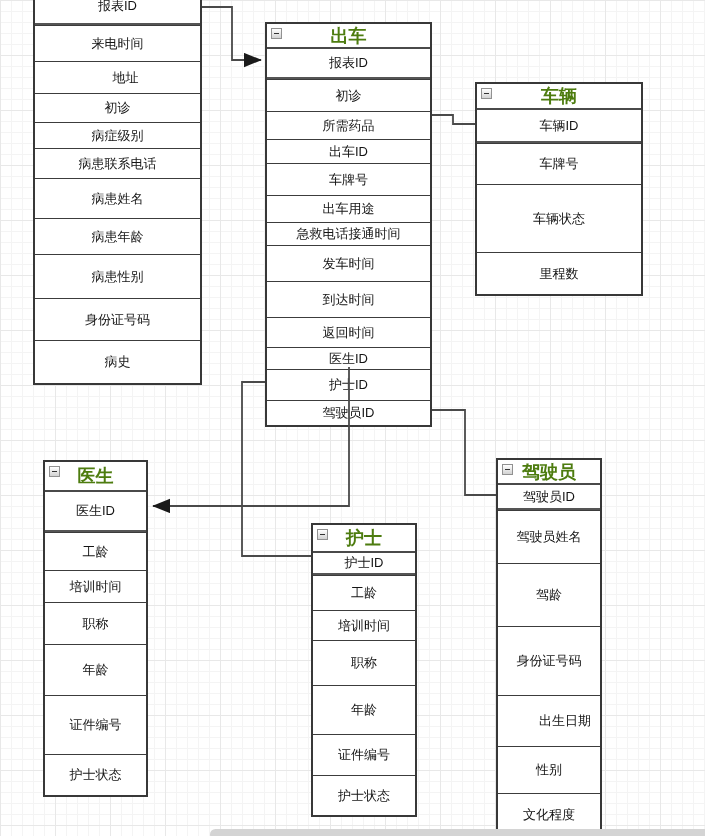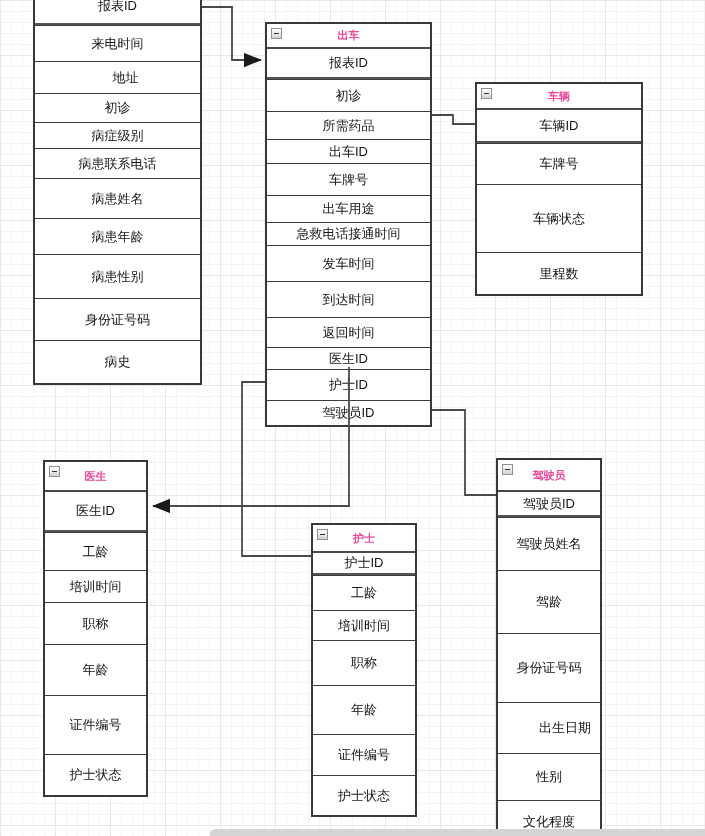--- a/index.html
+++ b/index.html
@@ -16,21 +16,21 @@
   }
   #canvas{position:absolute;inset:0;}
   .entity{
     position:absolute;box-sizing:border-box;background:#ffffff;
     border:2px solid #383838;display:flex;flex-direction:column;
   }
   .hdr{
     box-sizing:border-box;position:relative;display:flex;align-items:center;justify-content:center;
     border-bottom:2px solid #4a4a4a;flex:0 0 auto;
   }
-  .hdr .title{font-weight:bold;font-size:11px;color:#ec4899;}
+  .hdr .title{font-weight:bold;font-size:18px;color:#4d7c0f;}
   .collapse{
     position:absolute;left:4px;top:4px;width:11px;height:11px;box-sizing:border-box;
     border:1px solid #919191;background:linear-gradient(#ffffff,#d2d2d2);
     display:flex;align-items:center;justify-content:center;
   }
   .collapse i{display:block;width:5px;height:1px;background:#333;}
   .row{
     box-sizing:border-box;display:flex;align-items:center;justify-content:center;
     border-top:1px solid #3c3c3c;flex:0 0 auto;overflow:hidden;
   }
@@ -201,21 +201,21 @@
         <span>年龄</span>
       </div>
       <div class="row" style="height: 41px;">
         <span>证件编号</span>
       </div>
       <div class="row" style="height: 40px;">
         <span>护士状态</span>
       </div>
     </div>
     <div class="entity" style="left: 496px; top: 458px; width: 106px;">
-      <div class="hdr" style="height: 32px;">
+      <div class="hdr" style="height: 25px;">
         <span class="collapse">
           <i></i>
         </span>
         <span class="title">驾驶员</span>
       </div>
       <div class="row first pk" style="height: 25px;">
         <span>驾驶员ID</span>
       </div>
       <div class="row" style="height: 53px;">
         <span>驾驶员姓名</span>

